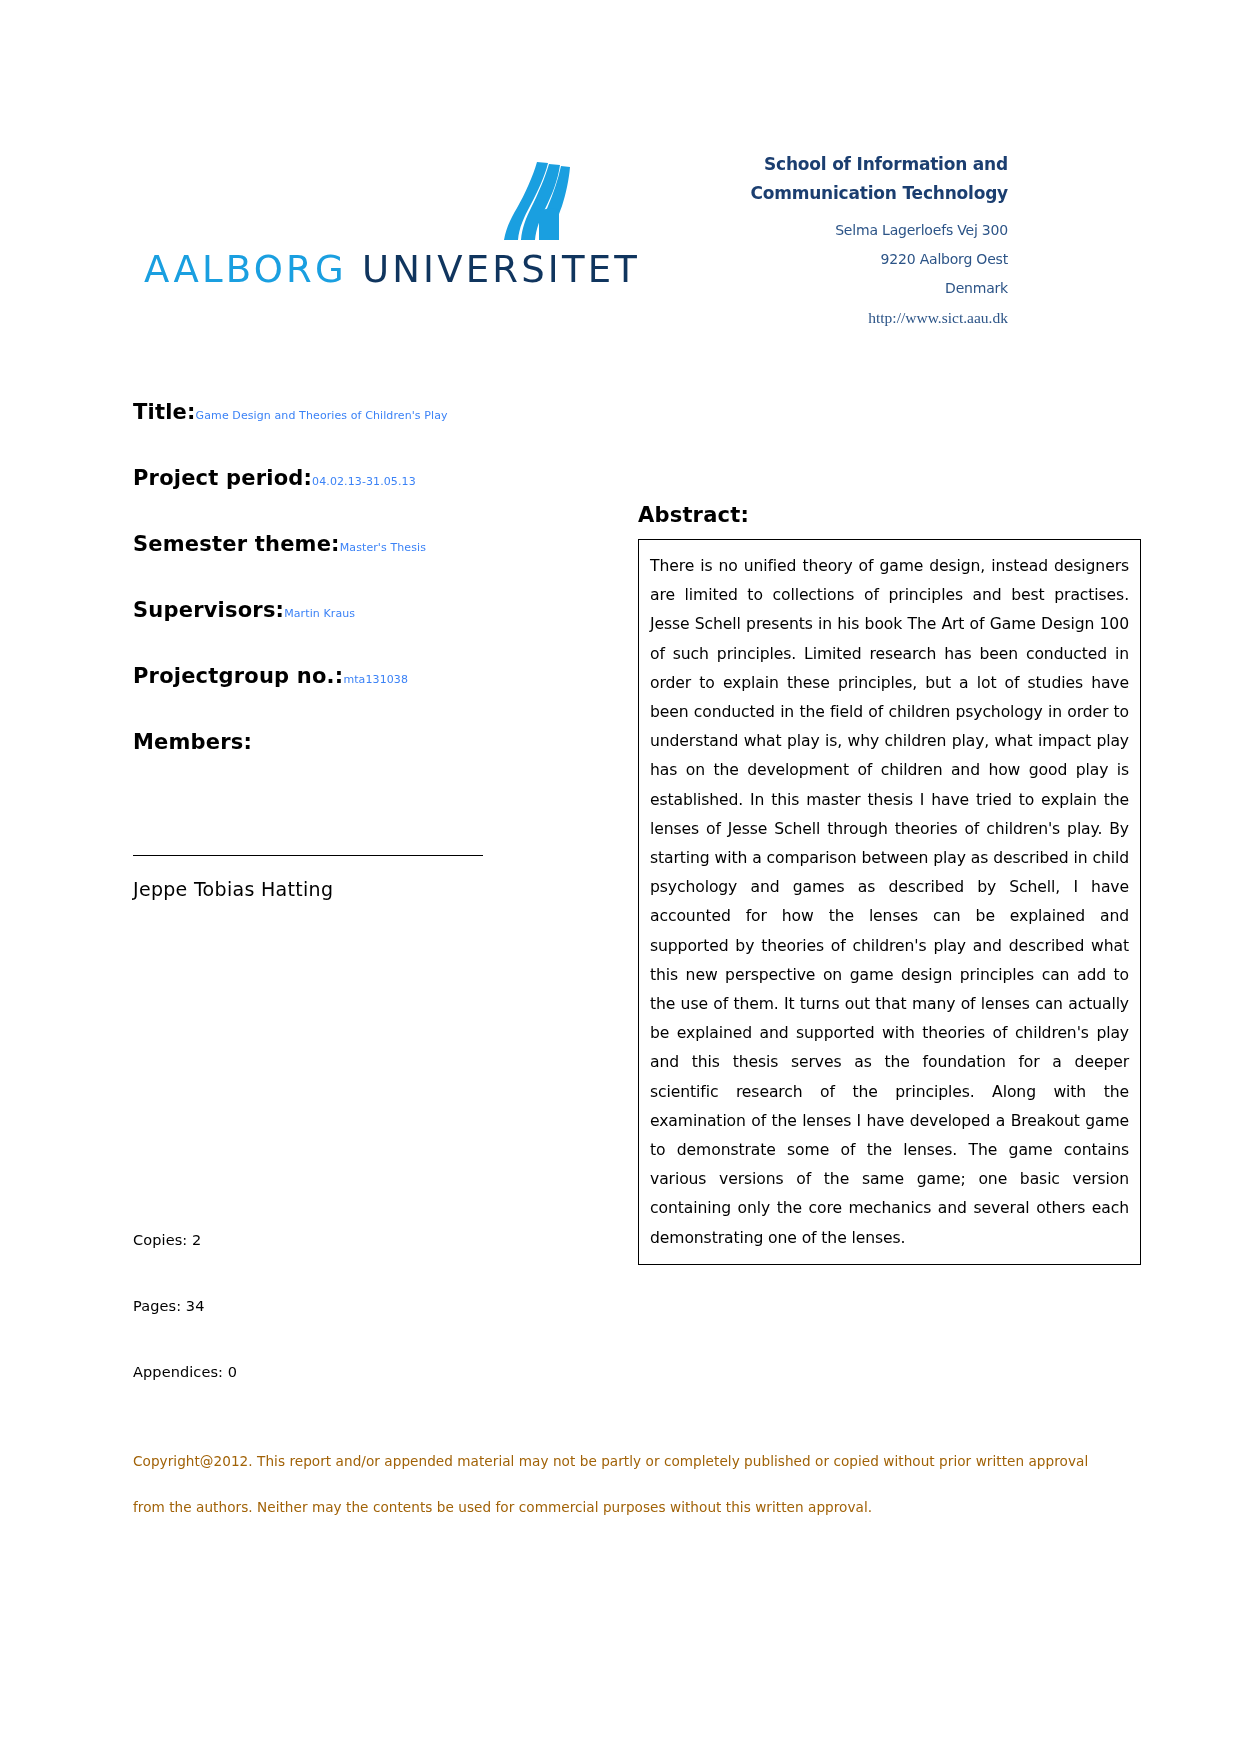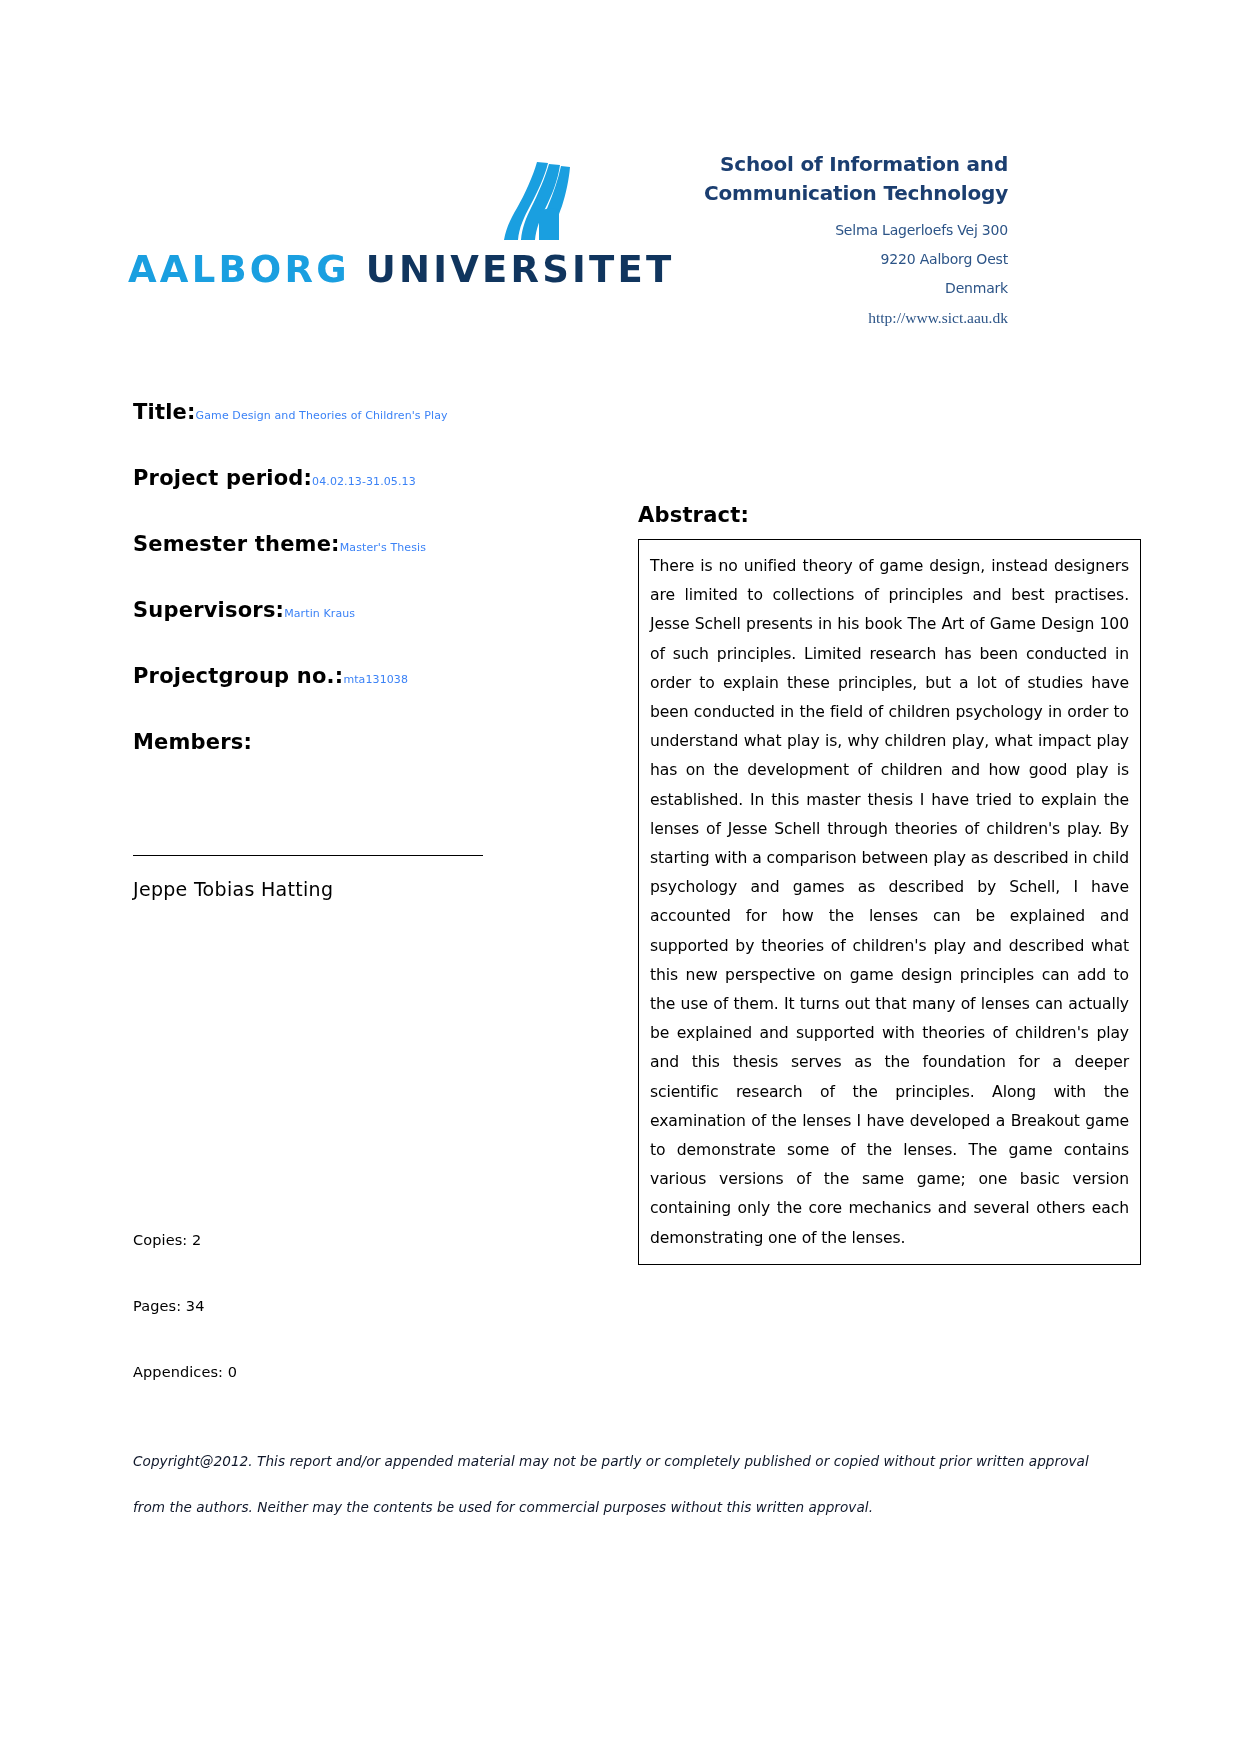--- a/index.html
+++ b/index.html
@@ -41,43 +41,43 @@
   .logo-mark {
     position: absolute;
     left: 365px;
     top: 0px;
     width: 78px;
     height: 82px;
   }
 
   .logo-wordmark {
     position: absolute;
-    left: 0px;
+    left: 16px;
     top: 88px;
     font-family: "DejaVu Sans", sans-serif;
-    font-weight: bold;
+    font-weight: normal;
     font-size: 37px;
     letter-spacing: 3.2px;
     white-space: nowrap;
   }
   .logo-aalborg { color: #1a9fe0; }
   .logo-universitet { color: #10355e; }
 
   .address-block {
     position: absolute;
     right: 233px;
     top: 0px;
     width: 420px;
     text-align: right;
     color: #1f477d;
     font-family: "DejaVu Sans", sans-serif;
   }
   .address-title {
     font-weight: bold;
-    font-size: 20px;
+    font-size: 17px;
     line-height: 29px;
     color: #1b3e70;
     letter-spacing: -0.2px;
   }
   .address-line {
     font-size: 14px;
     line-height: 29px;
     color: #2c5487;
     letter-spacing: -0.2px;
   }
@@ -152,24 +152,23 @@
 
   
   .copyright {
     position: absolute;
     left: 133px;
     top: 1438px;
     width: 1000px;
   }
   .copyright-line {
     font-family: "DejaVu Sans", sans-serif;
-    font-style: italic;
     font-size: 13.6px;
     line-height: 46px;
-    color: #0f172a;
+    color: #a16207;
     letter-spacing: 0.05px;
   }
 
   
   .abstract-col {
     position: absolute;
     left: 638px;
     top: 503px;
     width: 503px;
   }

